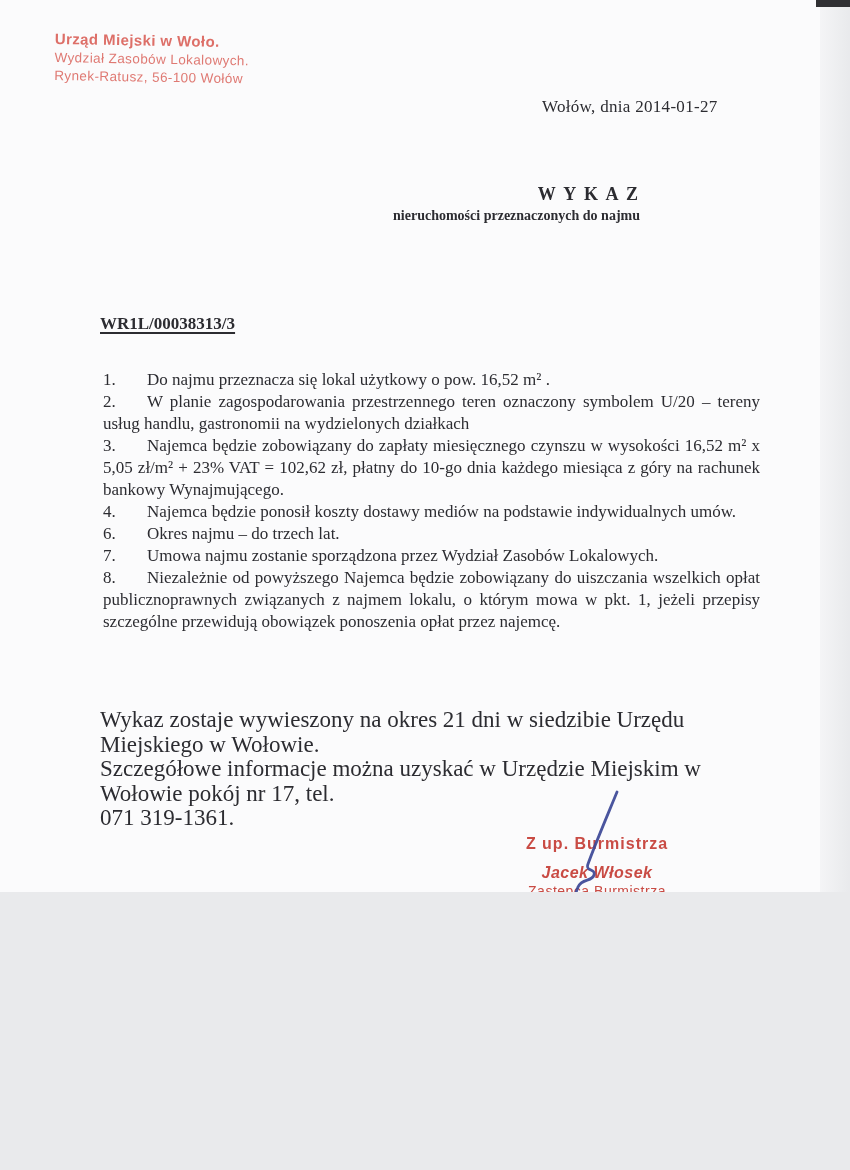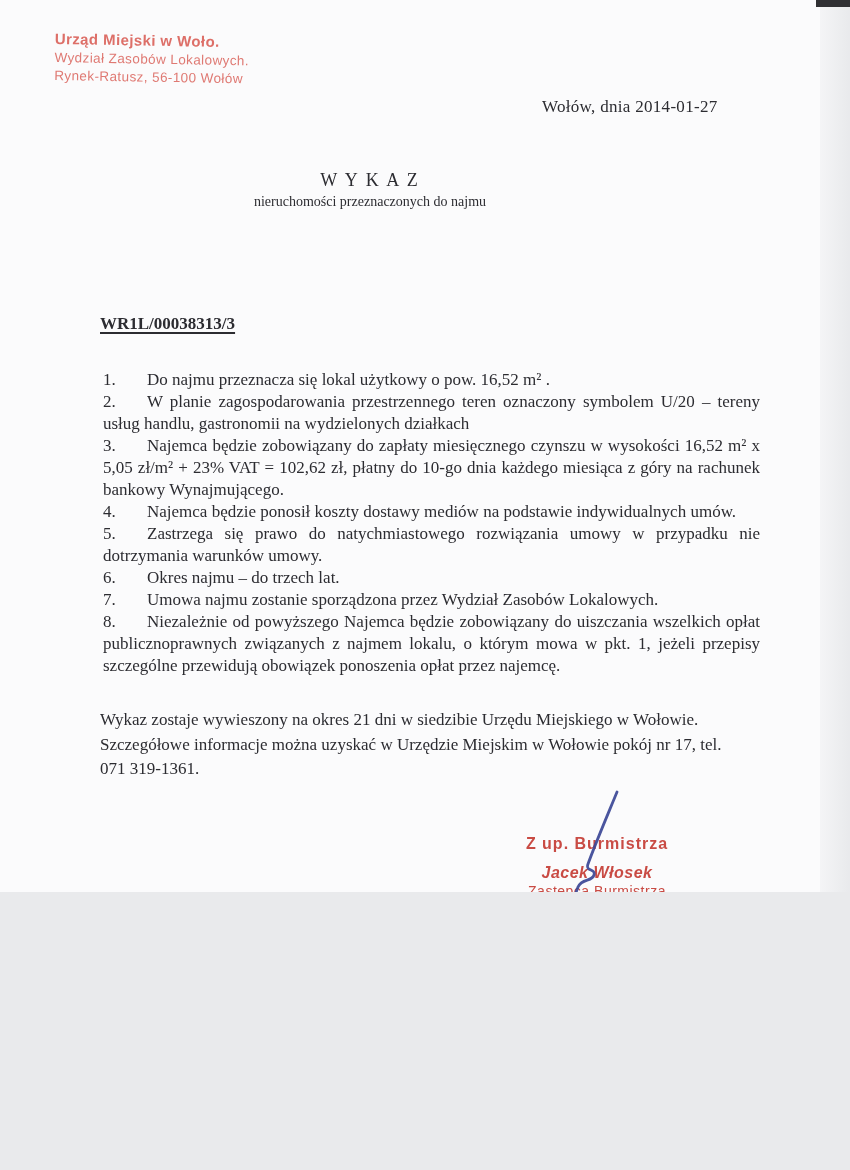--- a/index.html
+++ b/index.html
@@ -50,22 +50,22 @@
   }
   .stamp-top .l1{font-size:15px;font-weight:bold;margin-bottom:1px;}
   .stamp-top .l2,.stamp-top .l3{font-size:13.5px;opacity:0.92;}
   
   .date-line{
     position:absolute;left:542px;top:97px;
     font-size:17px;letter-spacing:0.3px;
   }
   
   .doc-title{
-    position:absolute;left:100px;top:170px;width:540px;
-    text-align:center;font-weight:normal;
+    position:absolute;left:100px;top:184px;width:540px;
+    text-align:right;font-weight:bold;
   }
   .doc-title .t1{font-size:18px;letter-spacing:2px;}
   .doc-title .t2{font-size:14px;margin-top:3px;}
   
   .intro{
     position:absolute;left:100px;top:228px;width:657px;
     font-size:17px;line-height:22px;text-align:justify;margin:0;
   }
   .prop-heading{
     position:absolute;left:100px;top:311px;width:657px;
@@ -83,21 +83,21 @@
   }
   .list{
     position:absolute;left:103px;top:369px;width:657px;
     font-size:17px;line-height:22px;
   }
   .list p{margin:0;}
   .list p.just{text-align:justify;}
   .num{display:inline-block;width:44px;}
   .closing{
     position:absolute;left:100px;top:708px;width:668px;
-    font-size:17px;line-height:24.5px;
+    font-size:23px;line-height:24.5px;
   }
   
   .sig-stamp{
     position:absolute;left:497px;top:803px;width:200px;
     text-align:center;color:var(--signature_red);
     font-family:"Liberation Sans", sans-serif;
     margin-top:32px;
   }
   .sig-stamp .s1{font-size:16px;font-weight:bold;letter-spacing:1px;}
   .sig-stamp .s2{font-size:16px;font-weight:bold;font-style:italic;margin-top:11px;letter-spacing:0.5px;}
@@ -129,21 +129,20 @@
 
   <div class="prop-heading">
     <span class="h2">WR1L/00038313/3</span>
   </div>
 
   <div class="list">
     <p><span class="num">1.</span><span>Do najmu przeznacza się lokal użytkowy o pow. 16,52 m² .</span></p>
     <p class="just"><span class="num">2.</span><span>W planie zagospodarowania przestrzennego teren oznaczony symbolem U/20 – tereny usług handlu, gastronomii na wydzielonych działkach</span></p>
     <p class="just"><span class="num">3.</span><span>Najemca będzie zobowiązany do zapłaty miesięcznego czynszu w wysokości 16,52 m² x 5,05 zł/m² + 23% VAT = 102,62 zł, płatny do 10-go dnia każdego miesiąca z góry na rachunek bankowy Wynajmującego.</span></p>
     <p><span class="num">4.</span><span>Najemca będzie ponosił koszty dostawy mediów na podstawie indywidualnych umów.</span></p>
-    <p class="just"><span class="num">5.</span><span>Zastrzega się prawo do natychmiastowego rozwiązania umowy w przypadku nie dotrzymania warunków umowy.</span></p>
     <p><span class="num">6.</span><span>Okres najmu – do trzech lat.</span></p>
     <p><span class="num">7.</span><span>Umowa najmu zostanie sporządzona przez Wydział Zasobów Lokalowych.</span></p>
     <p class="just"><span class="num">8.</span><span>Niezależnie od powyższego Najemca będzie zobowiązany do uiszczania wszelkich opłat publicznoprawnych związanych z najmem lokalu, o którym mowa w pkt. 1, jeżeli przepisy szczególne przewidują obowiązek ponoszenia opłat przez najemcę.</span></p>
   </div>
 
   <div class="closing">
     <div>Wykaz zostaje wywieszony na okres 21 dni w siedzibie Urzędu Miejskiego w Wołowie.</div>
     <div>Szczegółowe informacje można uzyskać w Urzędzie Miejskim w Wołowie pokój nr 17, tel.</div>
     <div>071 319-1361.</div>
   </div>

